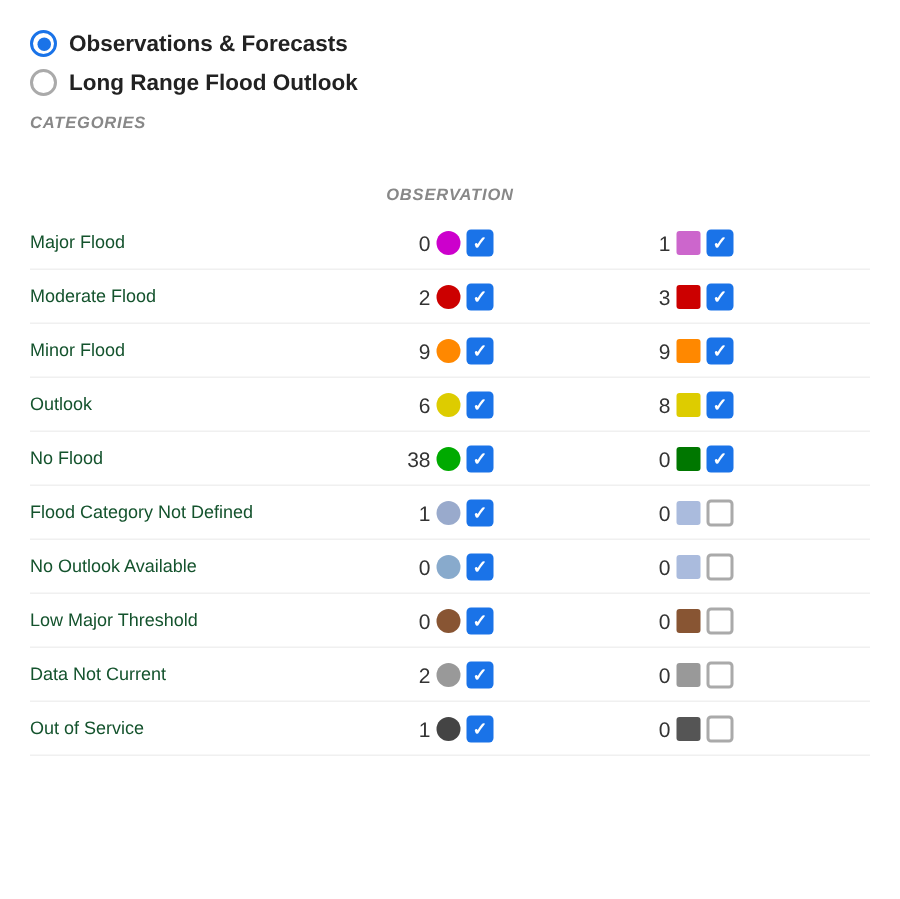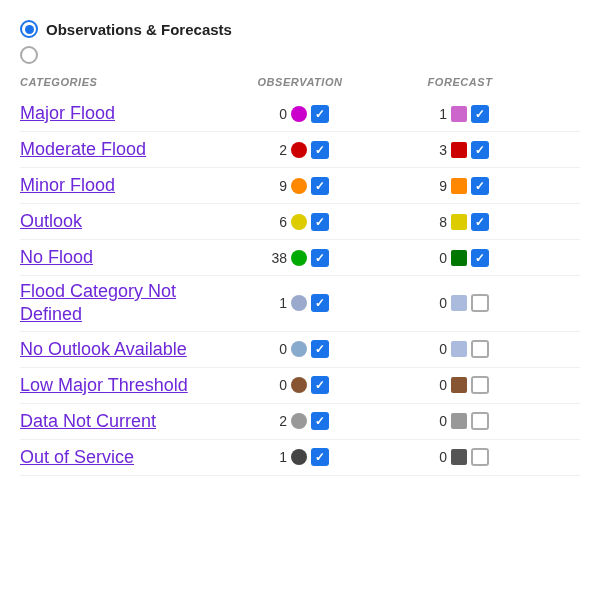--- a/index.html
+++ b/index.html
@@ -62,35 +62,35 @@
     .col-header {
       font-size: 11px;
       color: #888;
       font-weight: 600;
       letter-spacing: 0.05em;
       text-transform: uppercase;
       font-style: italic;
     }
     .col-header:nth-child(2), .col-header:nth-child(3) {
       text-align: center;
+      margin-top: 48px;
     }
 
     .table-row {
       display: grid;
       grid-template-columns: 200px 160px 160px;
       align-items: center;
       padding: 4px 0;
       border-bottom: 1px solid #f0f0f0;
       min-height: 36px;
     }
     .category-label {
-      font-size: 18px;
-      color: #6d28d9;
+      font-size: 12px;
+      color: #14532d;
       line-height: 1.3;
-      text-decoration: underline;
     }
     .obs-cell, .forecast-cell {
       display: flex;
       align-items: center;
       justify-content: center;
       gap: 4px;
     }
     .count {
       font-size: 14px;
       color: #333;
@@ -138,28 +138,28 @@
 </head>
 <body>
 
 <div class="radio-group">
   <label class="radio-option">
     <div class="radio-circle selected"></div>
     <span class="radio-label">Observations &amp; Forecasts</span>
   </label>
   <label class="radio-option">
     <div class="radio-circle unselected"></div>
+    <span class="radio-label">Long Range Flood Outlook</span>
   </label>
 </div>
 
 <div class="table-container">
   <div class="table-header">
     <div class="col-header">CATEGORIES</div>
     <div class="col-header">OBSERVATION</div>
-    <div class="col-header">FORECAST</div>
   </div>
   <div id="table-body">
       <div class="table-row">
         <div class="category-label">Major Flood</div>
         <div class="obs-cell">
           <span class="count">0</span>
           <div class="color-dot" style="background: rgb(204, 0, 204);"></div>
           <div class="checkbox-checked"></div>
         </div>
         <div class="forecast-cell">

